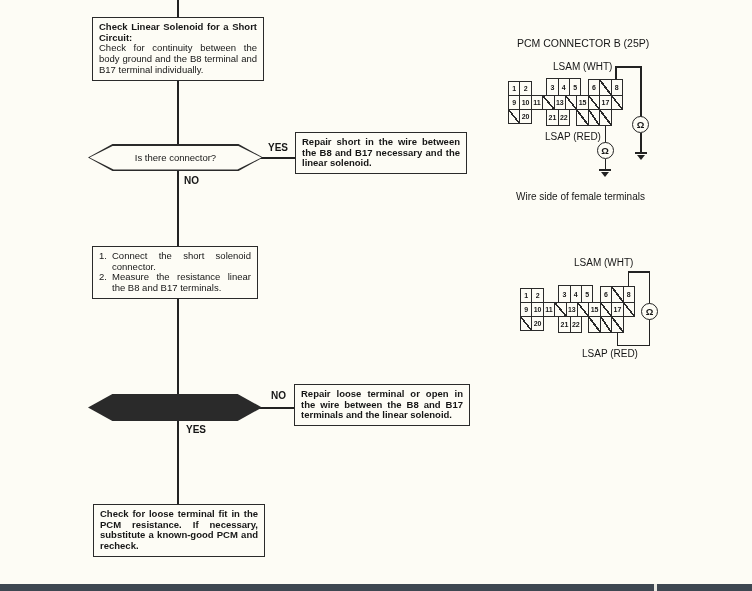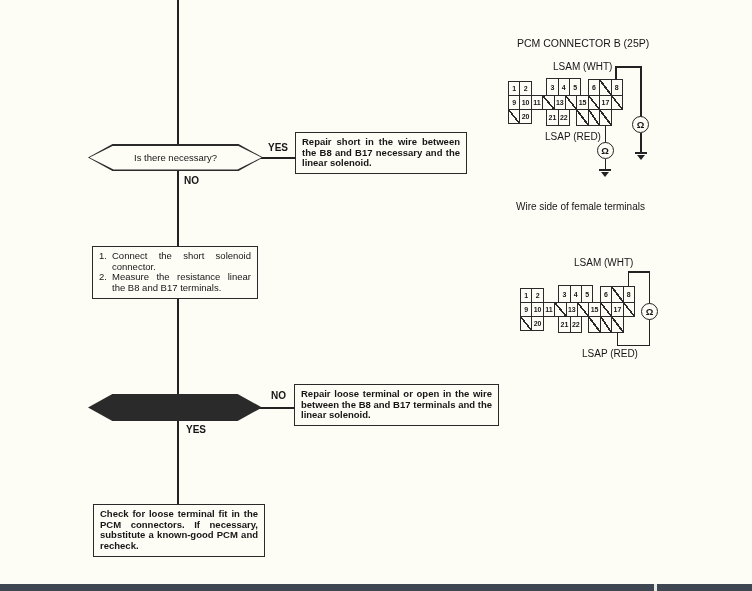--- a/index.html
+++ b/index.html
@@ -37,24 +37,28 @@
 </head>
 <body>
 
 <div id="screen">
 
   <div class="line" style="left:177px;top:0;width:1.5px;height:507px;"></div>
 
   <div class="line" style="left:250px;top:157px;width:46px;height:1.5px;"></div>
   <div class="line" style="left:250px;top:407px;width:45px;height:1.5px;"></div>
 
+  <div class="pbox" style="left:92px;top:17px;width:172px;">
+    <div class="b">Check Linear Solenoid for a Short Circuit:</div>
+    <div>Check for continuity between the body ground and the B8 terminal and B17 terminal individually.</div>
+  </div>
 
   <div class="hex" style="left:88px;top:144px;width:175px;height:27px;">
     <div class="outer"></div>
-    <div class="inner">Is there necessary?</div>
+    <div class="inner">Is there connector?</div>
   </div>
   <div class="tag" style="left:268px;top:142px;">YES</div>
   <div class="tag" style="left:184px;top:175px;">NO</div>
 
   <div class="pbox b" style="left:295px;top:132px;width:172px;">Repair short in the wire between the B8 and B17 necessary and the linear solenoid.</div>
 
   <div class="pbox" style="left:92px;top:246px;width:166px;">
     <div class="li">
       <span class="num">1.</span>
       <span>Connect the short solenoid connector.</span>
@@ -64,23 +68,23 @@
       <span>Measure the resistance linear the B8 and B17 terminals.</span>
     </div>
   </div>
 
   <div class="hex" style="left:88px;top:394px;width:174px;height:27px;">
     <div class="outer"></div>
   </div>
   <div class="tag" style="left:271px;top:390px;">NO</div>
   <div class="tag" style="left:186px;top:424px;">YES</div>
 
-  <div class="pbox b" style="left:294px;top:384px;width:205px;">Repair loose terminal or open in the wire between the B8 and B17 terminals and the linear solenoid.</div>
+  <div class="pbox b" style="left:294px;top:384px;width:176px;">Repair loose terminal or open in the wire between the B8 and B17 terminals and the linear solenoid.</div>
 
-  <div class="pbox b" style="left:93px;top:504px;width:172px;">Check for loose terminal fit in the PCM connectors. If necessary, substitute a known-good PCM and recheck.</div>
+  <div class="pbox b" style="left:93px;top:504px;width:172px;">Check for loose terminal fit in the PCM resistance. If necessary, substitute a known-good PCM and recheck.</div>
 
   <div class="rlabel" style="left:517px;top:37px;font-size:10.5px;">PCM CONNECTOR B (25P)</div>
   <div class="rlabel" style="left:553px;top:61px;">LSAM (WHT)</div>
 
   <div class="connector" style="left:508px;top:78px;">
       <div class="pin-cell" style="left: 0px; top: 3px; width: 12.4px; height: 15px;">1</div>
       <div class="pin-cell" style="left: 11.4px; top: 3px; width: 12.4px; height: 15px;">2</div>
       <div class="pin-cell" style="left: 38.2px; top: 0px; width: 12.4px; height: 18px;">3</div>
       <div class="pin-cell" style="left: 49.6px; top: 0px; width: 12.4px; height: 18px;">4</div>
       <div class="pin-cell" style="left: 61px; top: 0px; width: 12.4px; height: 18px;">5</div>
@@ -118,21 +122,21 @@
     <div class="tri"></div>
   </div>
   <div class="line" style="left:604.5px;top:126px;width:1.5px;height:17px;"></div>
   <div class="ohm" style="left:596.5px;top:142px;">Ω</div>
   <div class="line" style="left:604.5px;top:158.5px;width:1.5px;height:10px;"></div>
   <div class="gnd" style="left:599px;top:168.5px;">
     <div class="bar"></div>
     <div class="tri"></div>
   </div>
 
-  <div class="cap" style="left:516px;top:201px;">Wire side of female terminals</div>
+  <div class="cap" style="left:516px;top:191px;">Wire side of female terminals</div>
 
   <div class="rlabel" style="left:574px;top:257px;">LSAM (WHT)</div>
 
   <div class="connector" style="left:520px;top:285px;">
       <div class="pin-cell" style="left: 0px; top: 3px; width: 12.4px; height: 15px;">1</div>
       <div class="pin-cell" style="left: 11.4px; top: 3px; width: 12.4px; height: 15px;">2</div>
       <div class="pin-cell" style="left: 38.2px; top: 0px; width: 12.4px; height: 18px;">3</div>
       <div class="pin-cell" style="left: 49.6px; top: 0px; width: 12.4px; height: 18px;">4</div>
       <div class="pin-cell" style="left: 61px; top: 0px; width: 12.4px; height: 18px;">5</div>
       <div class="pin-cell" style="left: 79.8px; top: 1px; width: 12.4px; height: 17px;">6</div>

